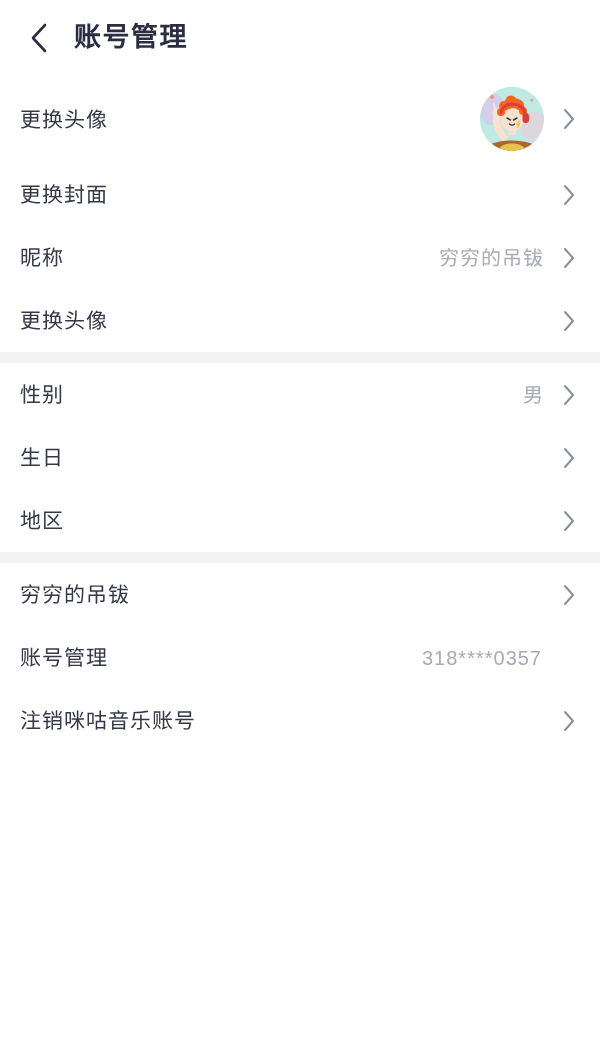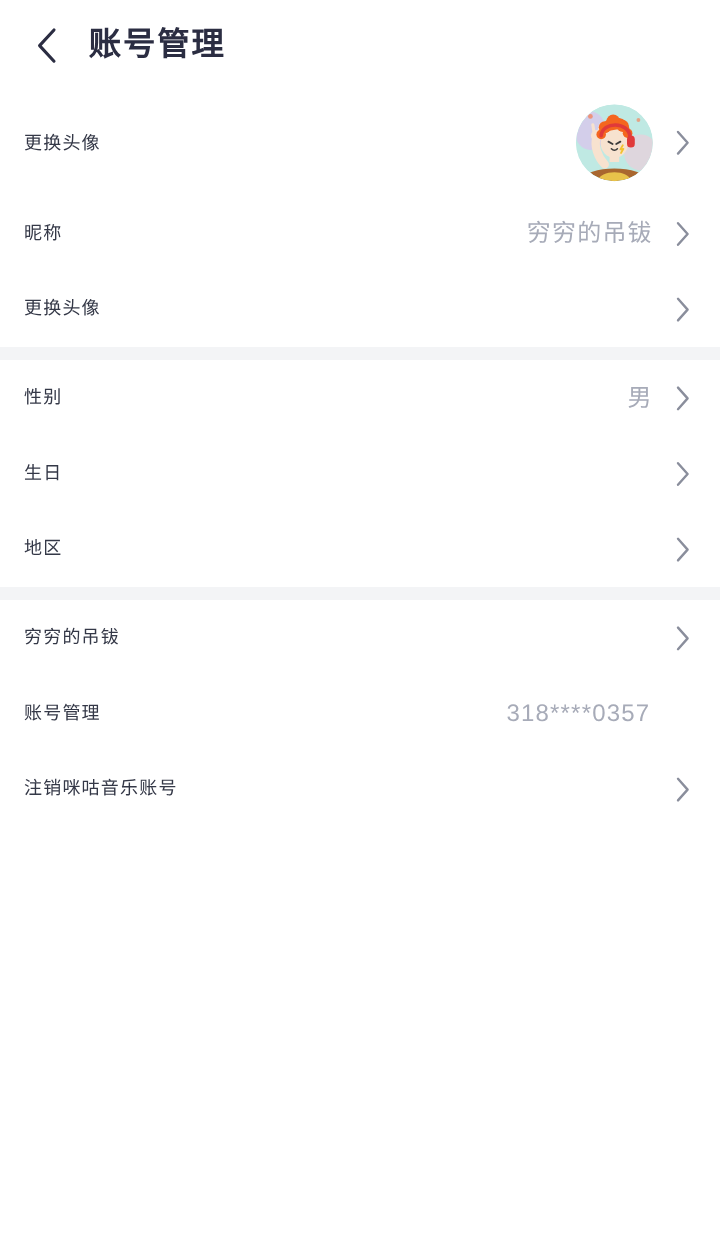--- a/index.html
+++ b/index.html
@@ -71,21 +71,21 @@
     align-items: center;
     min-height: 63px;
     padding: 0 20px 0 20px;
     background: #ffffff;
     box-sizing: border-box;
     cursor: pointer;
   }
   .row.tall { min-height: 88px; }
 
   .row-label {
-    font-size: 15px;
+    font-size: 21px;
     color: #343847;
     letter-spacing: 1px;
     line-height: 1;
     flex: 0 0 auto;
     white-space: nowrap;
   }
 
   .row-spacer { flex: 1 1 auto; }
 
   .row-value {
@@ -193,20 +193,29 @@
       </svg>
     </span>
   </div>
 <span class="chev">
             <svg width="14" height="22" viewBox="0 0 14 22" fill="none" aria-hidden="true">
               <path d="M3 2 L11 11 L3 20" stroke="#8a8e9c" stroke-width="2" stroke-linecap="round" stroke-linejoin="round"></path>
             </svg>
           </span>
         </div>
         <div class="row">
+          <div class="row-label">更换封面</div>
+          <div class="row-spacer"></div>
+          <span class="chev">
+            <svg width="14" height="22" viewBox="0 0 14 22" fill="none" aria-hidden="true">
+              <path d="M3 2 L11 11 L3 20" stroke="#8a8e9c" stroke-width="2" stroke-linecap="round" stroke-linejoin="round"></path>
+            </svg>
+          </span>
+        </div>
+        <div class="row">
           <div class="row-label">昵称</div>
           <div class="row-spacer"></div>
           <div class="row-value">穷穷的吊钹</div>
           <span class="chev">
             <svg width="14" height="22" viewBox="0 0 14 22" fill="none" aria-hidden="true">
               <path d="M3 2 L11 11 L3 20" stroke="#8a8e9c" stroke-width="2" stroke-linecap="round" stroke-linejoin="round"></path>
             </svg>
           </span>
         </div>
         <div class="row">

